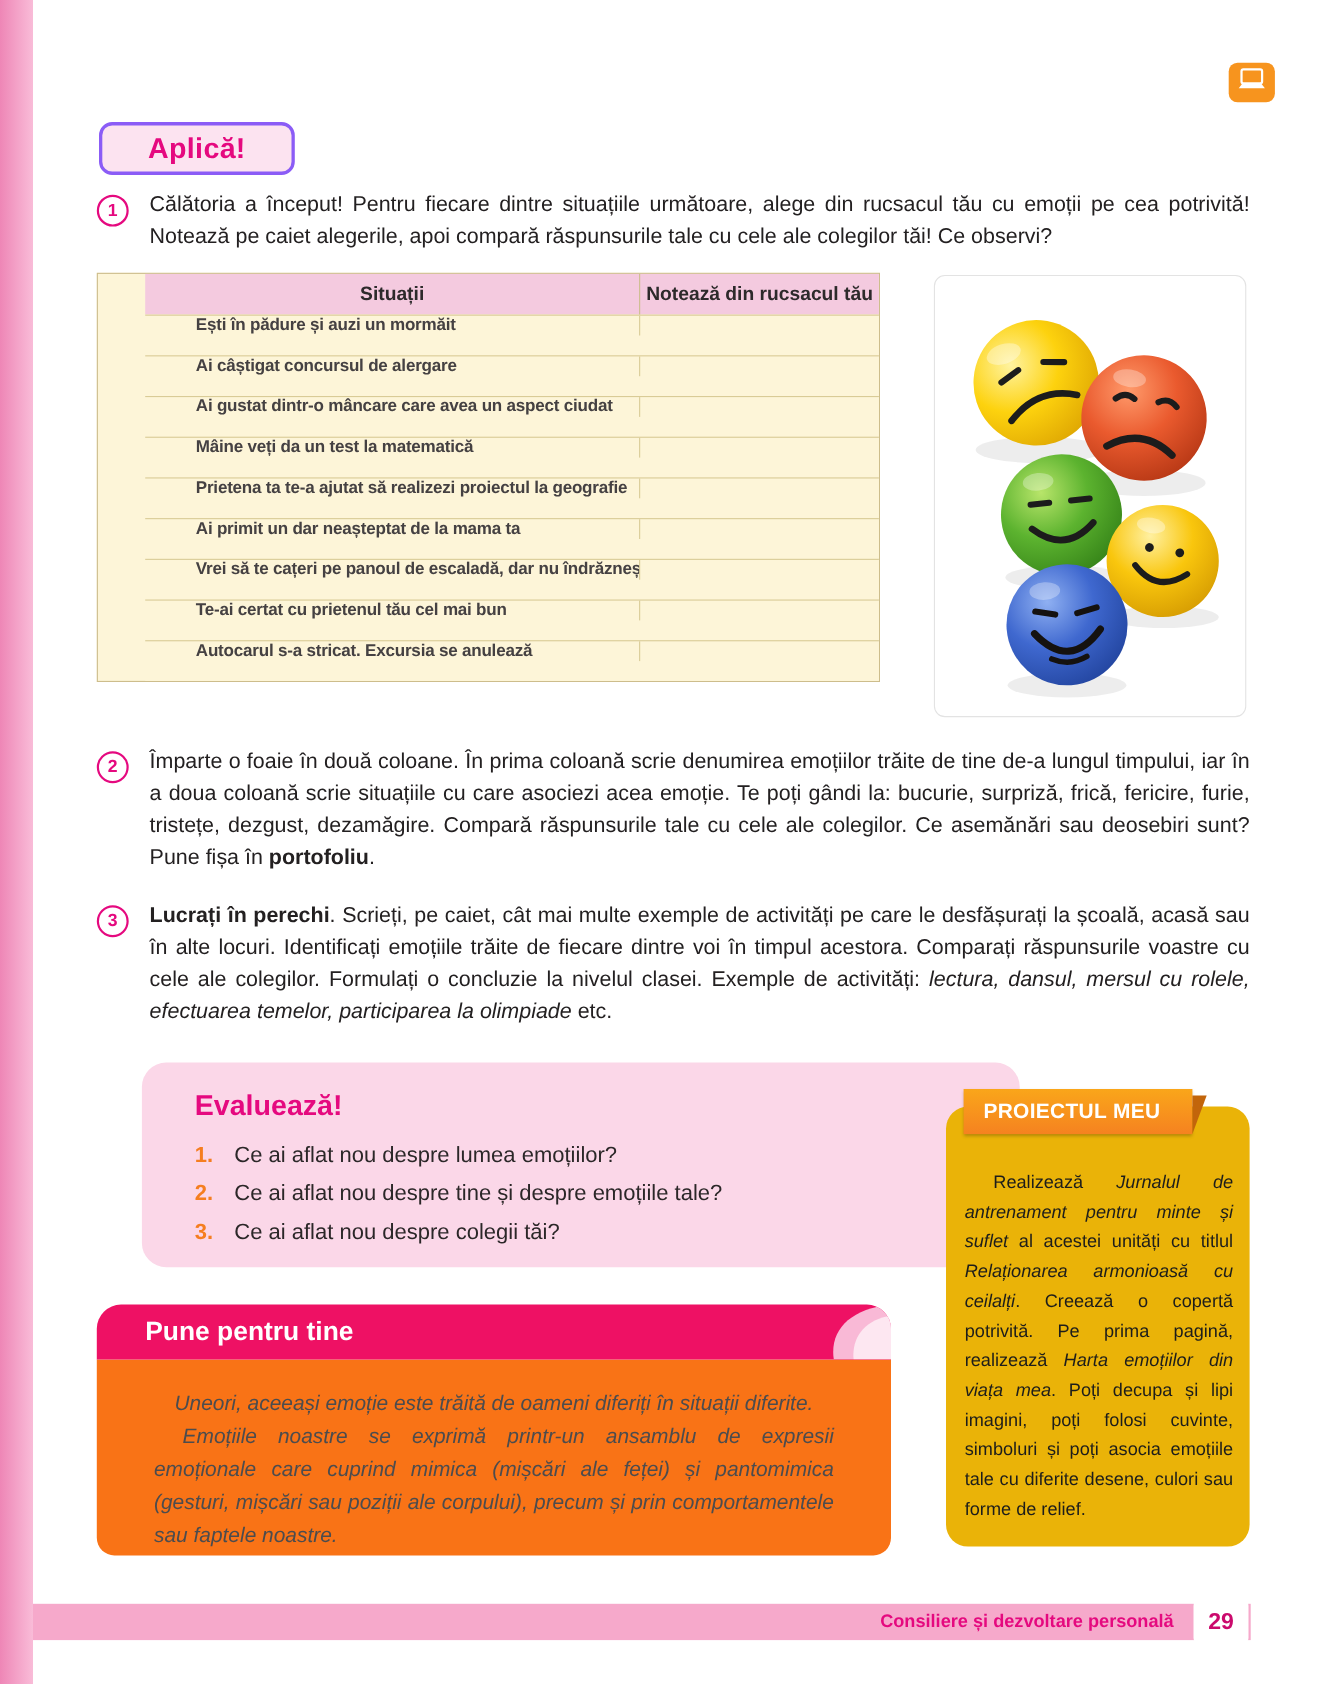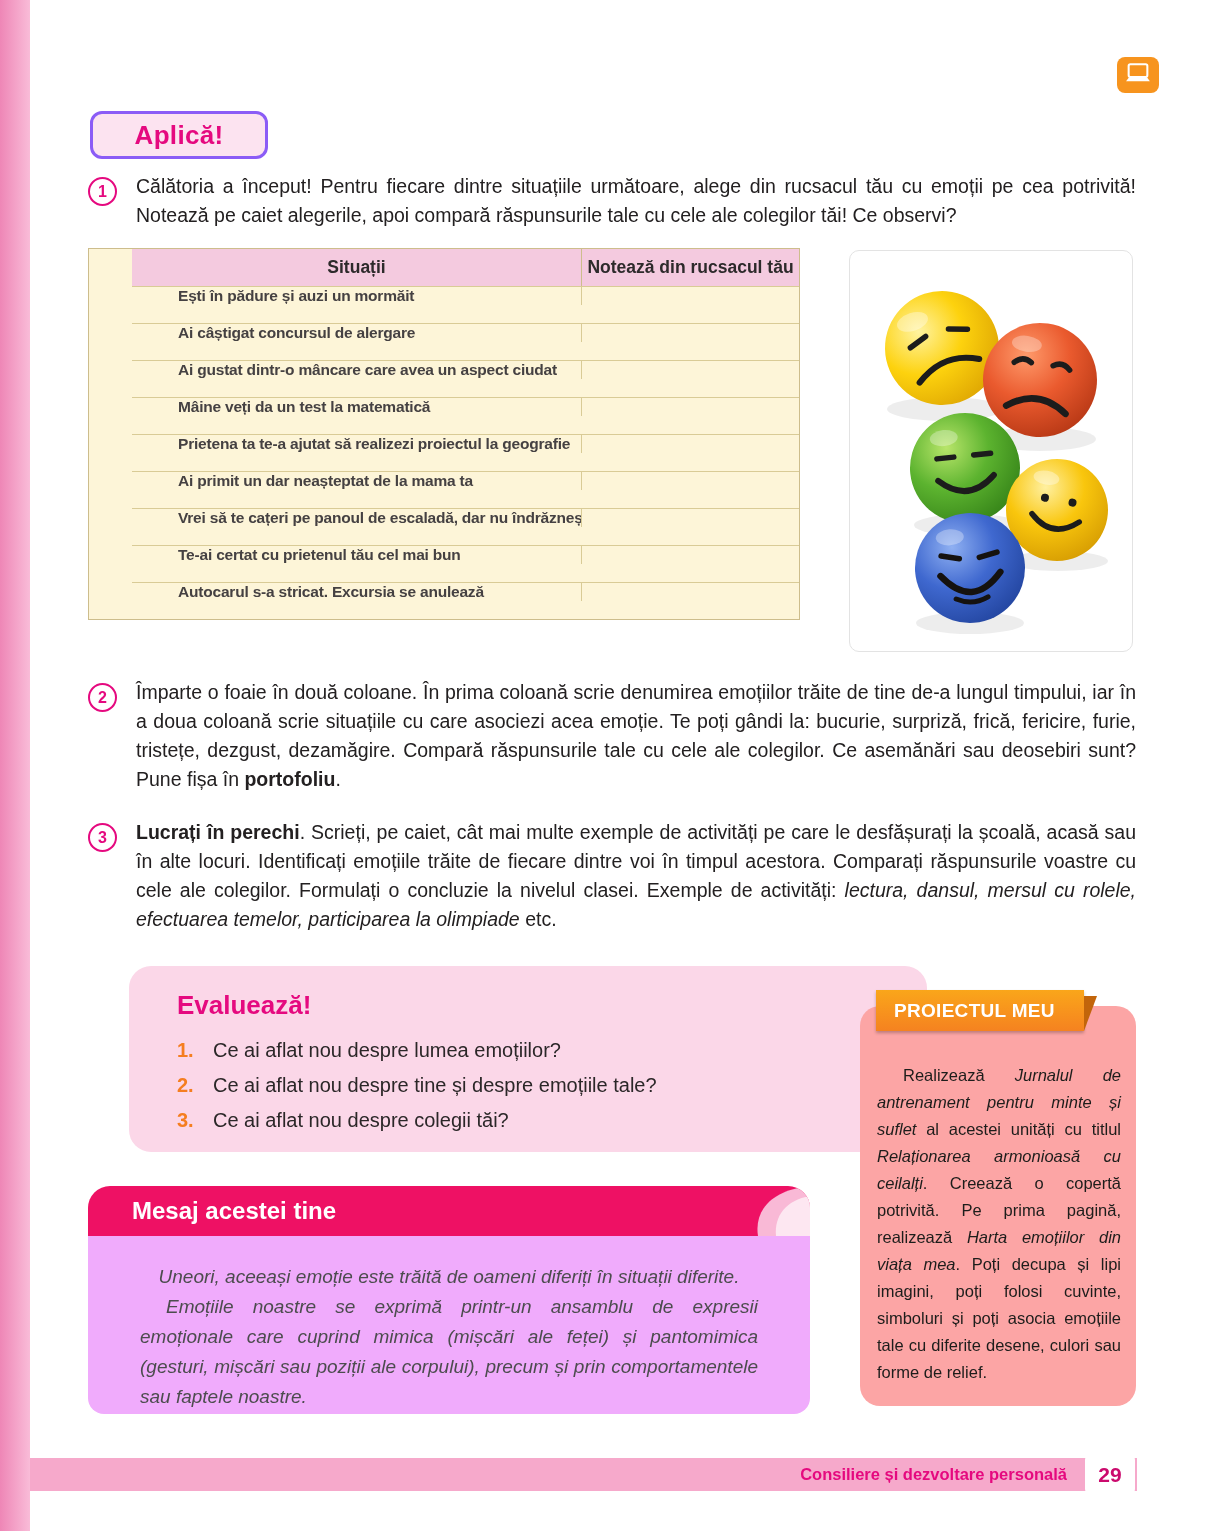--- a/index.html
+++ b/index.html
@@ -42,28 +42,28 @@
   .evaluate-title { color:#e5097f; font-size:26px; font-weight:800; margin-bottom:12px; }
   .eval-item { font-size:20px; line-height:35px; color:#2b2728; display:flex; }
   .eval-num { color:#f57e20; font-weight:800; width:36px; flex:0 0 36px; }
 
   
   .mesaj-box { position:absolute; left:88px; top:1186px; width:722px; }
   .mesaj-header { position:relative; height:50px; background:#ee1164; border-radius:22px 22px 0 0;
     overflow:hidden; display:flex; align-items:center; padding-left:44px; }
   .mesaj-title { color:#fff; font-size:24px; font-weight:800; position:relative; z-index:2; }
   .mesaj-swoosh { position:absolute; right:0; top:0; height:100%; width:96px; z-index:1; }
-  .mesaj-body { height:178px; background:#f0abfc; border-radius:0 0 16px 16px; padding:26px 52px 0; }
+  .mesaj-body { height:178px; background:#f97316; border-radius:0 0 16px 16px; padding:26px 52px 0; }
   .mesaj-body p { font-style:italic; font-size:19px; line-height:30px; color:#4c4c4e; }
   .mesaj-body .p1 { text-align:center; }
   .mesaj-body .p2 { text-align:justify; text-indent:26px; }
 
   
   .project-box { position:absolute; left:860px; top:1006px; width:276px; height:400px;
-    background:#fca5a5; border-radius:20px; }
+    background:#eab308; border-radius:20px; }
   .ribbon { position:absolute; left:16px; top:-16px; width:208px; height:41px;
     background:linear-gradient(#faa61a,#f58220); display:flex; align-items:center;
     padding-left:18px; color:#fff; font-weight:800; font-size:19px; letter-spacing:0.3px;
     box-shadow:0 2px 3px rgba(0,0,0,0.25); }
   .ribbon::after { content:""; position:absolute; right:-13px; top:6px;
     border-left:13px solid #c2650b; border-top:0 solid transparent; border-bottom:35px solid transparent; }
   .project-text { position:absolute; left:17px; right:15px; top:56px;
     font-size:16.5px; line-height:27px; text-align:justify; text-indent:26px; color:#1d1d1b; }
 
   
@@ -225,21 +225,21 @@
       <span>Ce ai aflat nou despre tine și despre emoțiile tale?</span>
     </div>
     <div class="eval-item">
       <span class="eval-num">3.</span>
       <span>Ce ai aflat nou despre colegii tăi?</span>
     </div>
   </div>
 
   <div class="mesaj-box">
     <div class="mesaj-header">
-      <span class="mesaj-title">Mesaj acestei tine</span>
+      <span class="mesaj-title">Pune pentru tine</span>
       <span class="mesaj-swoosh">
         <svg viewBox="0 0 96 50" width="96" height="50" preserveAspectRatio="none" aria-hidden="true">
           <path d="M96,0 C58,4 40,24 44,50 L96,50 Z" fill="#f9b9d6"></path>
           <path d="M96,10 C72,14 60,30 62,50 L96,50 Z" fill="#fde7f1"></path>
         </svg>
       </span>
     </div>
     <div class="mesaj-body">
       <p class="p1">Uneori, aceeași emoție este trăită de oameni diferiți în situații diferite.</p>
       <p class="p2">Emoțiile noastre se exprimă printr-un ansamblu de expresii emoționale care cuprind mimica (mișcări ale feței) și pantomimica (gesturi, mișcări sau poziții ale corpului), precum și prin comportamentele sau faptele noastre.</p>

